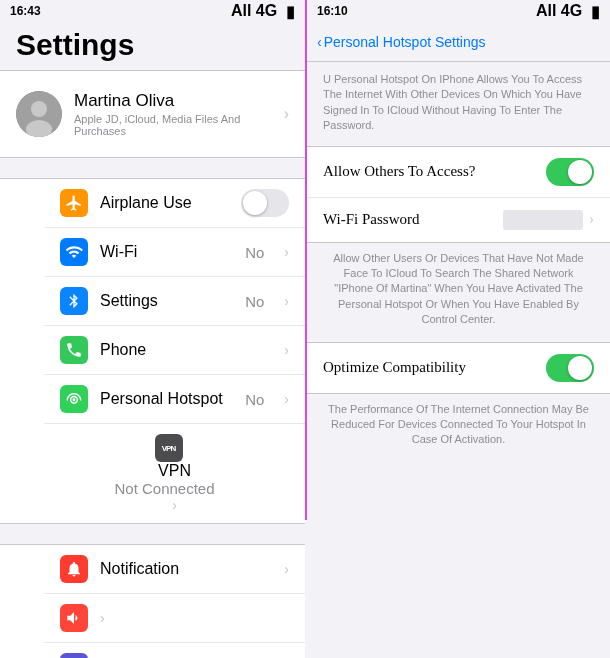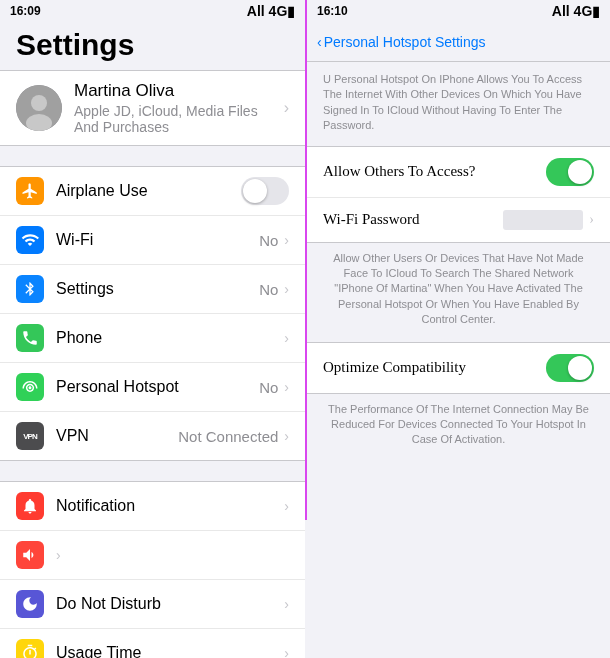--- a/index.html
+++ b/index.html
@@ -38,76 +38,77 @@
       display: flex;
       justify-content: space-between;
       align-items: center;
       padding: 4px 10px;
       background: #f2f2f7;
       font-size: 12px;
       font-weight: 600;
       height: 22px;
     }
     .status-bar .time { font-weight: 700; font-size: 12px; }
-    .status-bar .right-icons { display: flex; gap: 0; font-size: 14px; }
+    .status-bar .right-icons { display: flex; gap: 9px; font-size: 16px; }
 
     
     .settings-title {
       font-size: 30px;
       font-weight: 700;
       padding: 6px 16px 8px;
       color: #000;
     }
 
     
     .user-profile {
       background: #fff;
       margin: 0 0 20px 0;
       display: flex;
       align-items: center;
-      padding: 10px 16px;
+      padding: 20px 16px;
       border-top: 1px solid #c8c8cc;
       border-bottom: 1px solid #c8c8cc;
       cursor: pointer;
     }
     .avatar {
       width: 46px;
       height: 46px;
       border-radius: 50%;
       background: #8e8e93;
       margin-right: 12px;
       display: flex;
       align-items: center;
       justify-content: center;
       overflow: hidden;
       flex-shrink: 0;
     }
     .avatar svg { width: 46px; height: 46px; }
     .user-info { flex: 1; }
     .user-name { font-size: 17px; font-weight: 500; color: #000; }
-    .user-sub { font-size: 14px; color: #8e8e93; margin-top: 2px; }
+    .user-sub { font-size: 11px; color: #8e8e93; margin-top: 2px; }
     .chevron { color: #c7c7cc; font-size: 16px; }
 
     
     .settings-group {
       background: #fff;
       margin-bottom: 20px;
       border-top: 1px solid #c8c8cc;
       border-bottom: 1px solid #c8c8cc;
+      padding-left: 44px;
     }
 
     .settings-item {
       display: flex;
       align-items: center;
       padding: 10px 16px;
       border-bottom: 1px solid #e8e8e8;
       cursor: pointer;
       min-height: 44px;
     }
-    .settings-item:last-child { border-bottom: none; }
+    .settings-item:last-child { border-bottom: none; flex-direction: column; }
 
     .item-icon {
       width: 28px;
       height: 28px;
       border-radius: 6px;
       margin-right: 12px;
       display: flex;
       align-items: center;
       justify-content: center;
       flex-shrink: 0;
@@ -119,21 +120,21 @@
     .icon-blue2 { background: #0a84ff; }
     .icon-green { background: #34c759; }
     .icon-green2 { background: #30d158; }
     .icon-red { background: #ff3b30; }
     .icon-red2 { background: #ff453a; }
     .icon-yellow { background: #ffd60a; }
     .icon-indigo { background: #5856d6; }
     .icon-vpn { background: #4c4c4e; }
 
     .item-label { flex: 1; font-size: 16px; color: #000; }
-    .item-value { font-size: 15px; color: #8e8e93; margin-right: 6px; }
+    .item-value { font-size: 15px; color: #8e8e93; margin-right: 20px; }
     .chevron-right { color: #c7c7cc; font-size: 14px; }
 
     
     .toggle {
       width: 48px;
       height: 28px;
       border-radius: 14px;
       position: relative;
       cursor: pointer;
       flex-shrink: 0;
@@ -229,21 +230,21 @@
       justify-content: center;
       padding: 4px 0 2px;
     }
   </style>
 </head>
 <body>
 
 <div class="left-panel">
 
   <div class="status-bar">
-    <span class="time">16:09</span>
+    <span class="time">16:43</span>
     <span class="right-icons">
       <span>All 4G</span>
       <span>▮</span>
     </span>
   </div>
 
   <div class="settings-title">Settings</div>
 
   <div class="user-profile">
     <div class="avatar">

